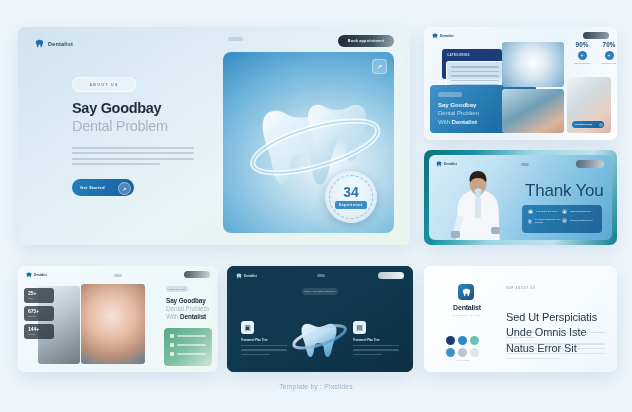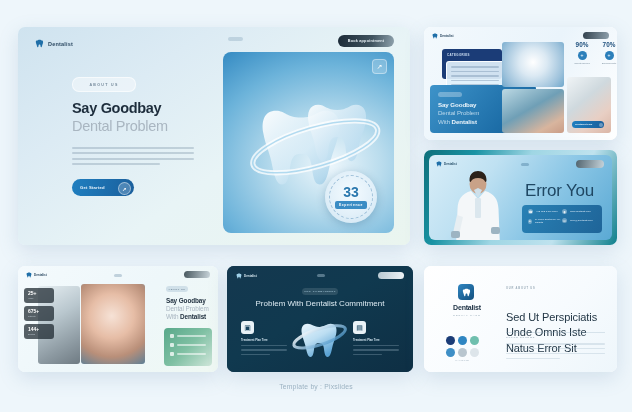--- a/index.html
+++ b/index.html
@@ -259,21 +259,21 @@
           <path d="M52 48c-16 0-20 14-17 30 3 17 9 26 12 44 3 14 6 24 13 24 8 0 9-13 11-26 2-10 5-15 14-15s12 5 14 15c2 13 3 26 11 26 7 0 10-10 13-24 3-18 9-27 12-44 3-16-1-30-17-30-12 0-14 9-33 9s-21-9-33-9z" fill="url(#tg1)"></path>
           <path d="M108 40c-12 0-15 11-13 23 2 13 7 20 9 34 2 11 5 18 10 18 6 0 7-10 8-20 2-8 4-12 11-12s9 4 11 12c1 10 2 20 8 20 5 0 8-7 10-18 2-14 7-21 9-34 2-12-1-23-13-23-9 0-11 7-25 7s-16-7-25-7z" fill="url(#tg2)"></path>
           <ellipse cx="104" cy="96" rx="86" ry="26" fill="none" stroke="#ffffff" stroke-opacity=".75" stroke-width="7" transform="rotate(-16 104 96)"></ellipse>
           <ellipse cx="104" cy="96" rx="86" ry="26" fill="none" stroke="#5fb3e0" stroke-opacity=".45" stroke-width="2" transform="rotate(-16 104 96)"></ellipse>
         </svg>
         <div class="expand">↗</div>
       </div>
 
       <div class="badge24">
         <div class="ring"></div>
-        <div class="num">33</div>
+        <div class="num">34</div>
         <div class="cap">Experience</div>
       </div>
 
     </div>
   </div>
 
   <div class="slide" id="tr1">
     <div class="tr1-bg"></div>
 
     <div class="tr1-logo">
@@ -341,21 +341,21 @@
         <ellipse cx="31" cy="15" rx="8.5" ry="10" fill="#c9a288"></ellipse>
         <path d="M22.5 11c0-6 4-9 8.5-9s8.5 3 8.5 9c0 2-1 2.5-1.6 1.2-.8-1.8-3-3.2-6.9-3.2s-6 1.4-6.9 3.2c-.6 1.3-1.6.8-1.6-1.2z" fill="#2b2119"></path>
         <path d="M24 22c-9 2.5-13 8-13.5 18L9 78h44l-1.5-38c-.5-10-4.5-15.5-13.5-18l-7 8z" fill="#f4f7f9"></path>
         <path d="M27 21l4 8 4-8-4-2z" fill="#cfe0ea"></path>
         <rect x="28" y="29" width="6" height="20" rx="1.2" fill="#dbe7ee"></rect>
         <path d="M10 46l-4 18 6 2 4-18z" fill="#e7eef2"></path>
         <rect x="4" y="62" width="9" height="7" rx="2" fill="#9db4c2"></rect>
         <rect x="44" y="58" width="9" height="7" rx="2" fill="#9db4c2"></rect>
       </svg>
 
-      <div class="tr2-title">Error You</div>
+      <div class="tr2-title">Thank You</div>
 
       <div class="contact">
         <div class="col">
           <div class="row">
             <span class="ci">☎</span>
             <span class="tx">+62 812 3456 7890</span>
           </div>
           <div class="row">
             <span class="ci">●</span>
             <span class="tx">Jl. Raya Dental No. 24, Jakarta</span>
@@ -435,21 +435,20 @@
         <path d="M12 2C8 2 7 4 4.5 4S2 7 2.5 10c.6 3.4 2 5 2.6 8 .5 2.6 1.2 4 2.4 4 1.4 0 1.6-2.3 2-4.6.3-1.8.8-2.7 2.5-2.7s2.2.9 2.5 2.7c.4 2.3.6 4.6 2 4.6 1.2 0 1.9-1.4 2.4-4 .6-3 2-4.6 2.6-8C21.5 7 21.5 4 19.5 4S16 2 12 2z" fill="#9fd0e8"></path>
       </svg>
       <span class="name">Dentalist</span>
     </div>
     <div class="bc-dot"></div>
     <div class="bc-pillbar"></div>
 
     <div class="bc-pill">
       <span>OUR COMMITMENT</span>
     </div>
-    <div class="bc-h">Problem With Dentalist Commitment</div>
 
     <svg class="bc-tooth" viewBox="0 0 160 140">
       <defs>
         <linearGradient id="bct" x1="0" y1="0" x2="0.6" y2="1">
           <stop offset="0%" stop-color="#eaf6fd"></stop>
           <stop offset="50%" stop-color="#bcdef2"></stop>
           <stop offset="100%" stop-color="#5ba3d4"></stop>
         </linearGradient>
         <linearGradient id="bco" x1="0" y1="0" x2="1" y2="1">
           <stop offset="0%" stop-color="#ffffff" stop-opacity=".9"></stop>

